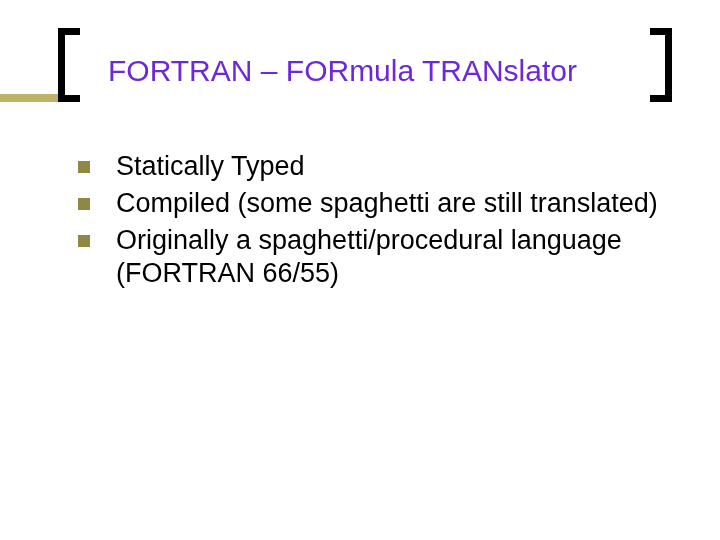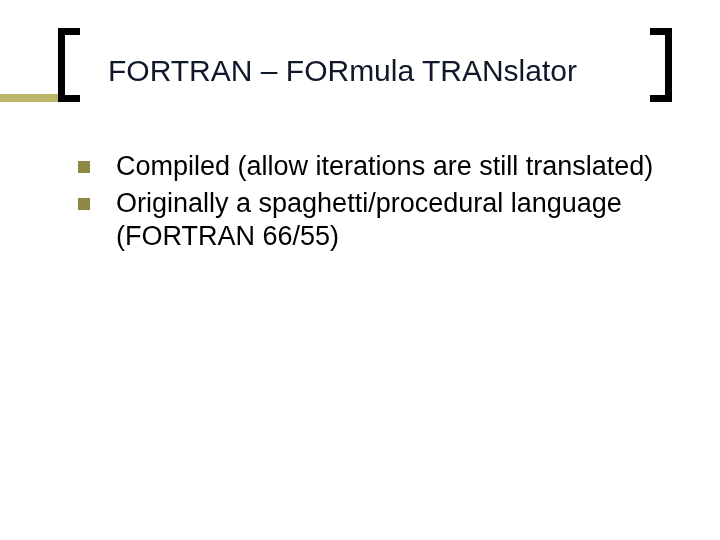--- a/index.html
+++ b/index.html
@@ -25,21 +25,21 @@
   .bracket.right {
     right: 48px;
     border-right: 7px solid #000;
   }
   .title {
     position: absolute;
     top: 54px;
     left: 108px;
     right: 80px;
     font-size: 30px;
-    color: #0f172a;
+    color: #6d28d9;
     font-weight: 400;
     white-space: nowrap;
   }
   .stripe {
     position: absolute;
     left: 0;
     top: 94px;
     width: 58px;
     height: 8px;
     background: #bdb46a;
@@ -74,19 +74,23 @@
 
 <div class="bracket left"></div>
 <div class="bracket right"></div>
 <div class="stripe"></div>
 
 <div class="title">FORTRAN – FORmula TRANslator</div>
 
 <div class="content">
   <div class="item">
     <div class="bullet"></div>
-    <div class="text">Compiled (allow iterations are still translated)</div>
+    <div class="text">Statically Typed</div>
+  </div>
+  <div class="item">
+    <div class="bullet"></div>
+    <div class="text">Compiled (some spaghetti are still translated)</div>
   </div>
   <div class="item">
     <div class="bullet"></div>
     <div class="text">Originally a spaghetti/procedural language (FORTRAN 66/55)</div>
   </div>
 </div>
 
 </body></html>

